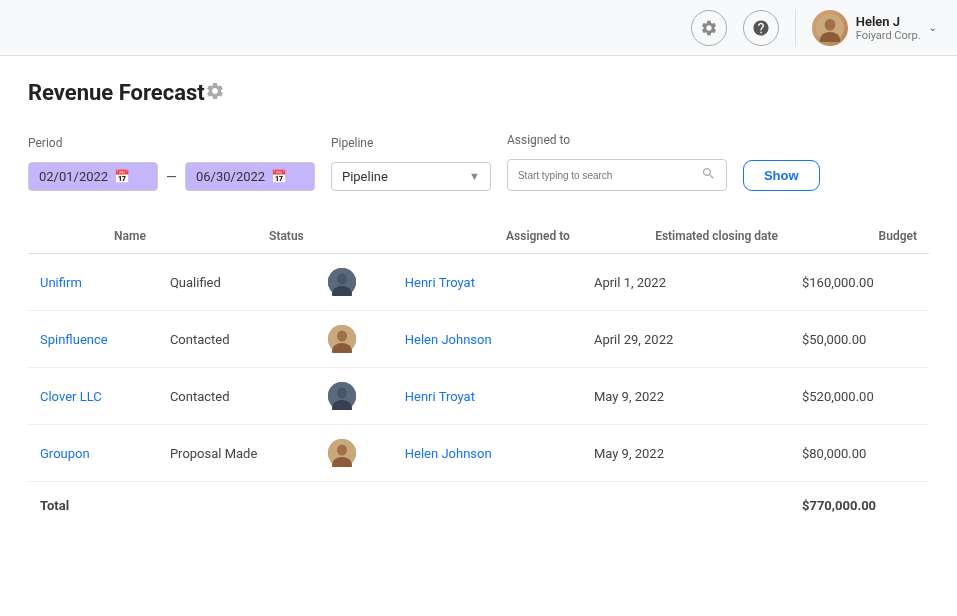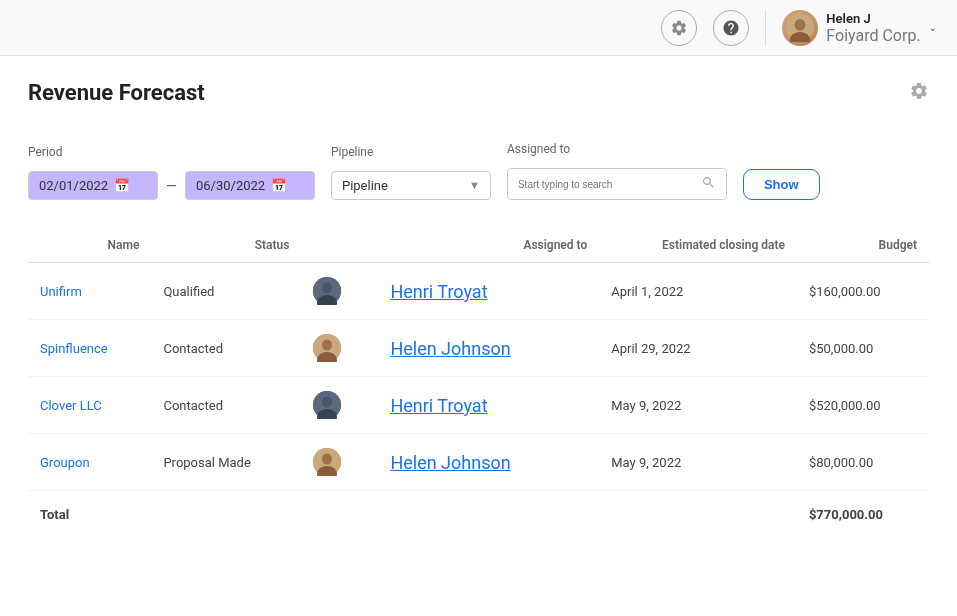--- a/index.html
+++ b/index.html
@@ -57,33 +57,33 @@
       background: linear-gradient(135deg, #d4a574 0%, #c8956c 50%, #b8814a 100%);
       display: flex;
       align-items: center;
       justify-content: center;
       color: #fff;
       font-size: 13px;
       font-weight: 600;
     }
     .user-info { display: flex; flex-direction: column; }
     .user-name { font-size: 13px; font-weight: 600; color: #222; }
-    .user-company { font-size: 16px; color: #777; }
+    .user-company { font-size: 11px; color: #777; }
     .chevron-down { font-size: 10px; color: #555; }
 
     
     .main-content {
       padding: 24px 28px;
     }
 
     .page-header {
       display: flex;
-      justify-content: space-between;
-      align-items: center;
-      margin-bottom: 37px;
+      justify-content: flex-start;
+      align-items: center;
+      margin-bottom: 28px;
     }
     .page-title {
       font-size: 22px;
       font-weight: 700;
       color: #222;
     }
     .gear-icon-page {
       color: #888;
       font-size: 18px;
       cursor: pointer;
@@ -221,22 +221,21 @@
       border-radius: 50%;
       display: flex;
       align-items: center;
       justify-content: center;
       color: #fff;
       font-size: 11px;
       font-weight: 600;
     }
     .person-link {
       color: #1a73e8;
-      text-decoration: underline;
-      font-size: 18px;
+      font-size: 13px;
       cursor: pointer;
       margin-left: 41px;
     }
     .total-row td {
       border-top: 1.5px solid #ddd;
       border-bottom: none;
       padding-top: 16px;
       padding-bottom: 8px;
     }
     .total-label {

